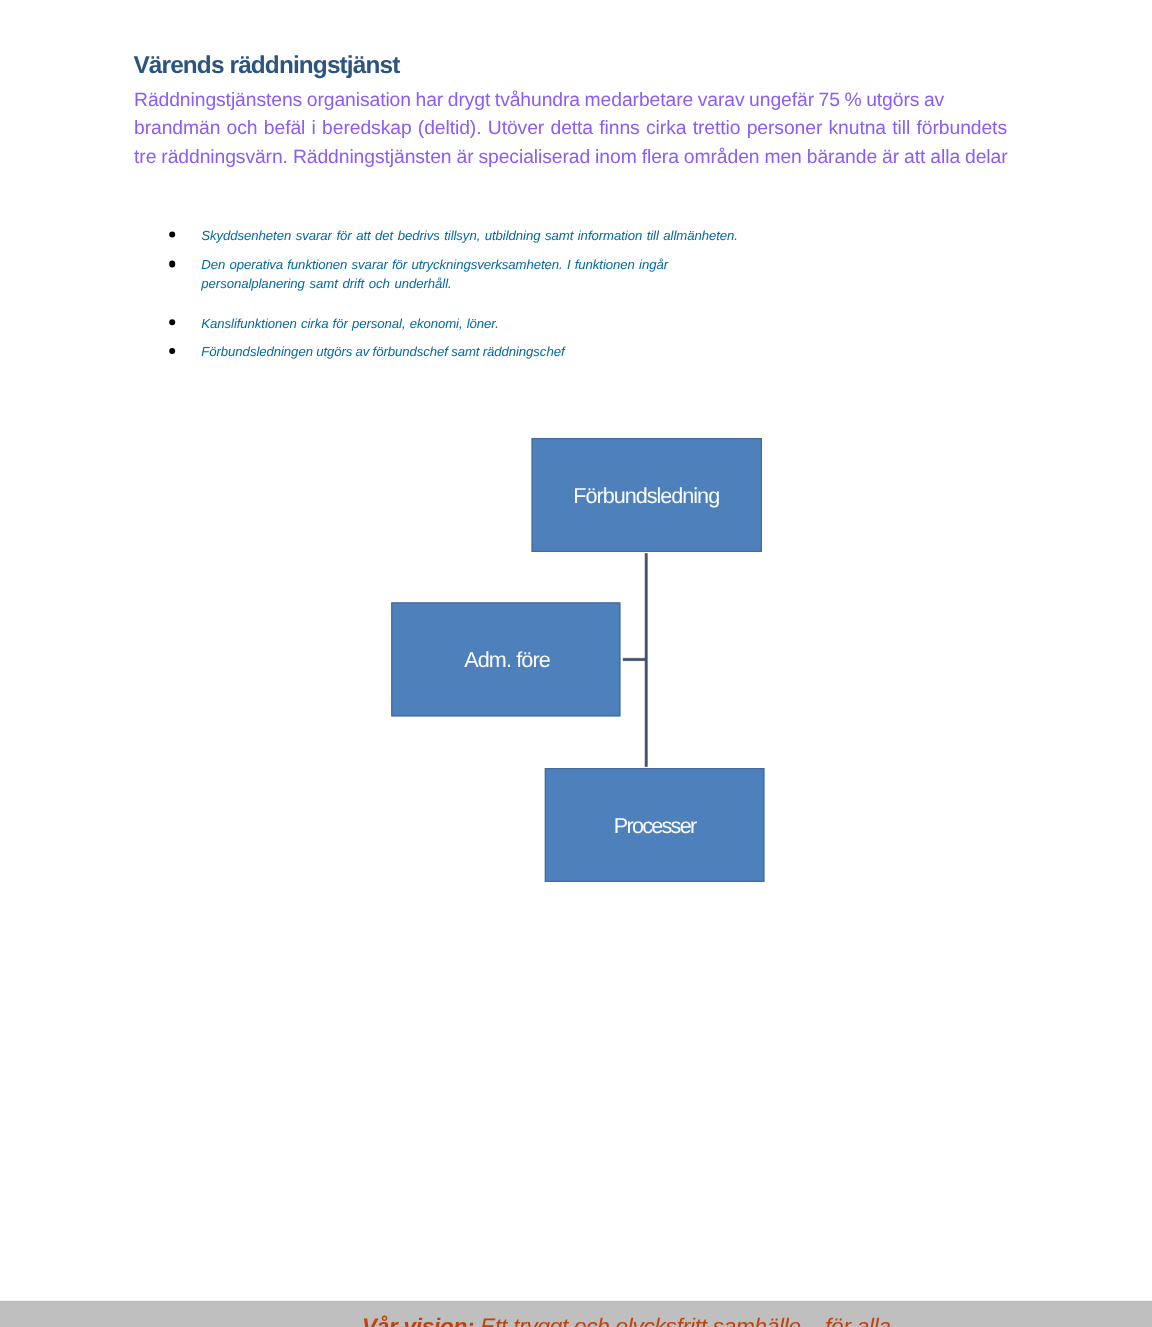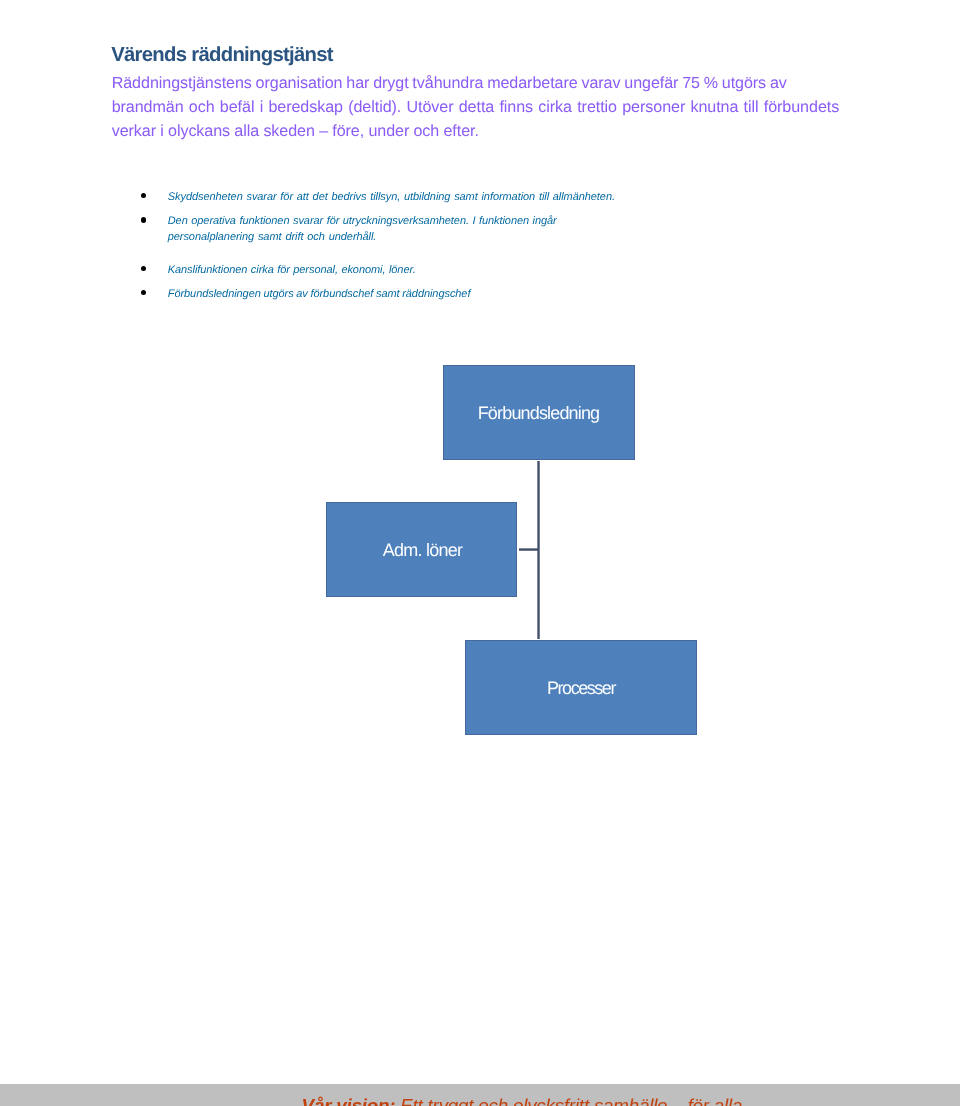--- a/index.html
+++ b/index.html
@@ -60,21 +60,21 @@
 </head>
 <body>
 
 <div class="page">
 
   <div id="heading">Värends räddningstjänst</div>
 
   <div id="intro">
     <div class="ln" style="word-spacing:-0.587px">Räddningstjänstens organisation har drygt tvåhundra medarbetare varav ungefär 75 % utgörs av</div>
     <div class="ln" style="word-spacing:0.856px">brandmän och befäl i beredskap (deltid). Utöver detta finns cirka trettio personer knutna till förbundets</div>
-    <div class="ln" style="word-spacing:-0.134px">verkar i olyckans alla skeden – före, under och efter.</div>
+    <div class="ln" style="word-spacing:-0.227px">tre räddningsvärn. Räddningstjänsten är specialiserad inom flera områden men bärande är att alla delar</div>
   </div>
 
   <div id="bullets">
       <div class="dot" title="•" style="top: 152.9px;"></div>
       <div class="row" style="left: 167.75px; top: 144.7px; word-spacing: 0.793px;">Skyddsenheten svarar för att det bedrivs tillsyn, utbildning samt information till allmänheten.</div>
       <div class="dot" title="•" style="top: 177.2px;"></div>
       <div class="row" style="left: 167.75px; top: 169px; word-spacing: 0.544px;">Den operativa funktionen svarar för utryckningsverksamheten. I funktionen ingår</div>
       <div class="row" style="left: 167.75px; top: 185px; word-spacing: 0.925px;">personalplanering samt drift och underhåll.</div>
       <div class="dot" title="•" style="top: 225.8px;"></div>
       <div class="row" style="left: 167.75px; top: 217.6px; word-spacing: 0.489px;">Kanslifunktionen cirka för personal, ekonomi, löner.</div>
@@ -82,23 +82,23 @@
       <div class="row" style="left: 167.75px; top: 241.9px; word-spacing: -0.282px;">Förbundsledningen utgörs av förbundschef samt räddningschef</div>
     </div>
 
   <div id="orgchart">
     <div class="conn v" style="left:537px; top:420.6px; width:3px; height:178.3px;"></div>
     <div class="conn h" style="left:518.7px; top:508px; width:20.6px; height:3.4px;"></div>
     <div class="obox" style="left:442.9px; top:324.7px; width:192.1px; height:95.4px;">
       <span style="letter-spacing:-0.834px; margin-right:0.866px; margin-top:1.4px;">Förbundsledning</span>
     </div>
     <div class="obox" style="left:325.7px; top:462.2px; width:191.8px; height:94.9px;">
-      <span style="letter-spacing:-0.745px; margin-right:-1.845px; margin-top:1.4px;">Adm. löner</span>
+      <span style="letter-spacing:-0.745px; margin-right:-1.845px; margin-top:1.4px;">Adm. före</span>
     </div>
-    <div class="obox" style="left:465px; top:600.2px; width:232px; height:95.1px;">
+    <div class="obox" style="left:454px; top:600.2px; width:183px; height:95.1px;">
       <span style="letter-spacing:-1.443px; margin-right:0.057px; margin-top:1.4px;">Processer</span>
     </div>
   </div>
 
   <div id="footer-band"></div>
   <div id="footer-text">
 <span class="lbl">Vår vision:</span> <span>Ett tryggt och olycksfritt samhälle – för alla.</span>
   </div>
   <div id="pagenum">3</div>
 

